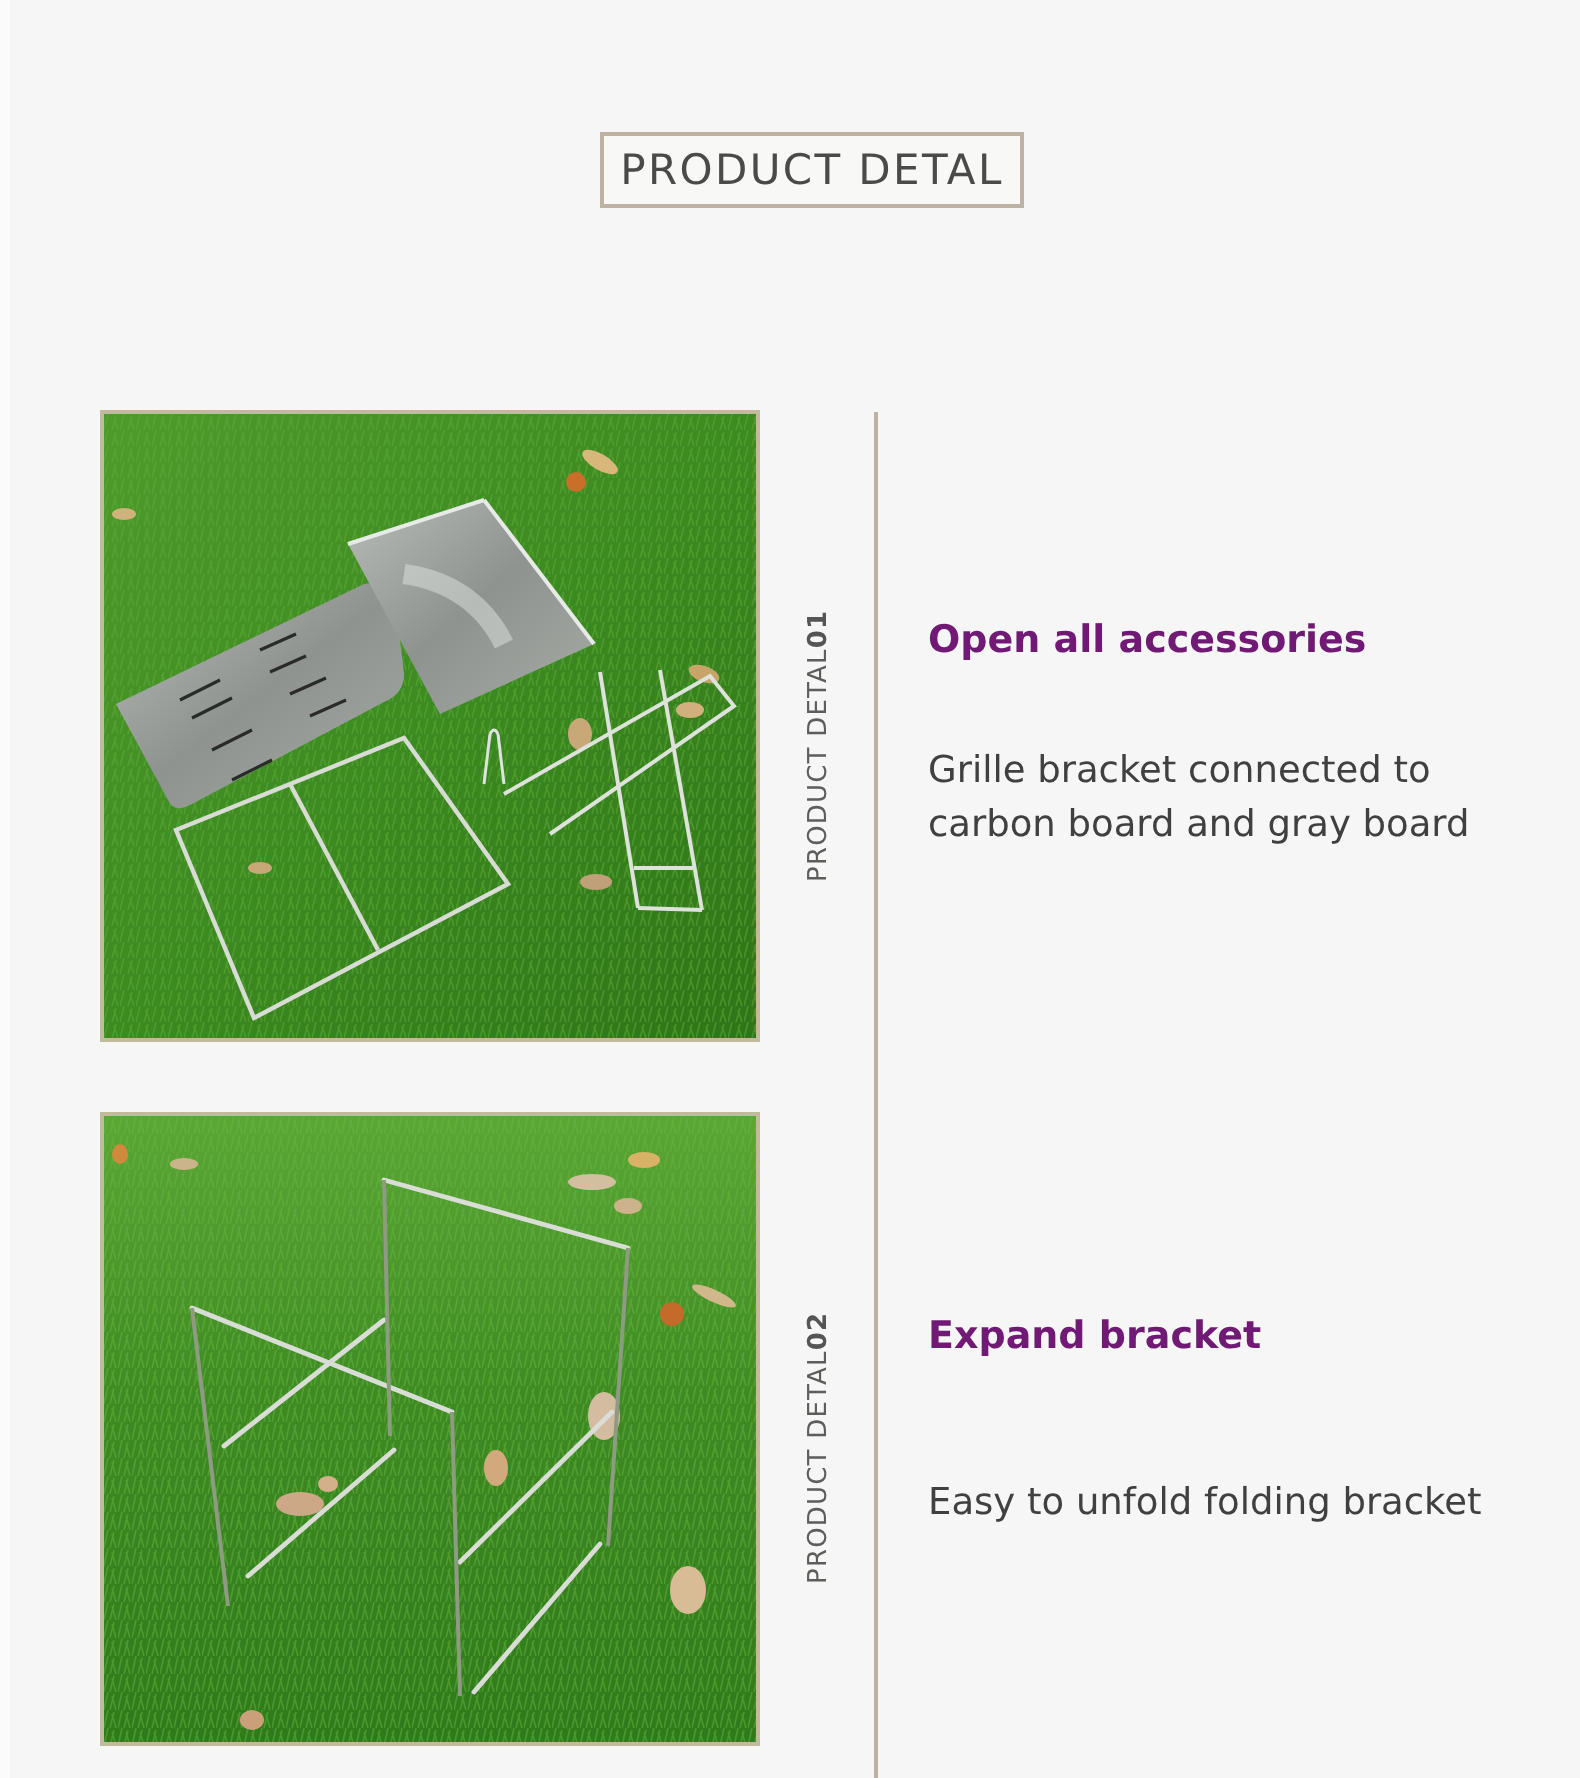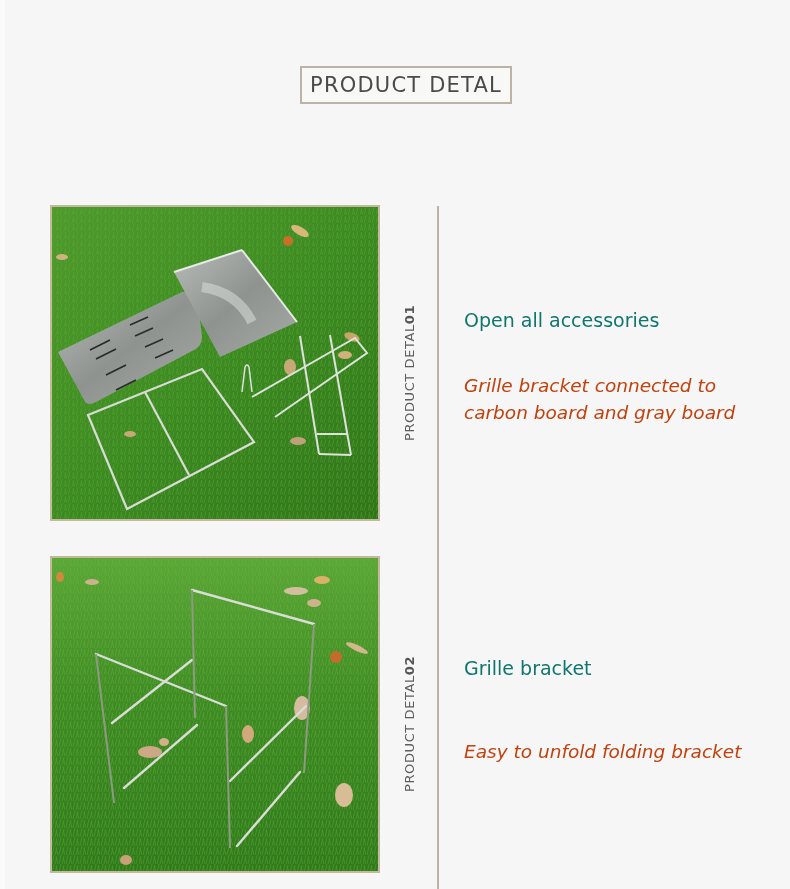--- a/index.html
+++ b/index.html
@@ -72,34 +72,33 @@
       font-family: "DejaVu Sans", sans-serif;
     }
     .vlabel .num { font-weight: bold; color: #555; }
     .vlabel-1 { left: 402px; top: 441px; }
     .vlabel-2 { left: 402px; top: 792px; }
 
     .heading {
       position: absolute;
       left: 464px;
       font-size: 19px;
-      font-weight: normal;
-      color: #0f766e;
+      font-weight: bold;
+      color: #701a75;
       font-family: "DejaVu Sans", sans-serif;
       white-space: nowrap;
     }
     .desc {
       position: absolute;
       left: 464px;
       font-size: 18.5px;
       line-height: 27px;
-      color: #c2410c;
+      color: #404040;
       font-family: "DejaVu Sans", sans-serif;
       width: 310px;
-      font-style: italic;
     }
     .heading-1 { top: 309px; }
     .desc-1 { top: 372px; }
     .heading-2 { top: 657px; }
     .desc-2 { top: 738px; white-space: nowrap; }
   </style>
 </head>
 <body>
 
 <div class="edge-strip"></div>
@@ -225,14 +224,14 @@
       <line x1="174" y1="148" x2="178" y2="290"></line>
       <line x1="262" y1="66" x2="252" y2="215"></line>
     </g>
   </svg>
 </div>
 
 <div class="vlabel vlabel-2">
   <span>PRODUCT DETAL</span><span class="num">02</span>
 </div>
 
-<div class="heading heading-2">Grille bracket</div>
+<div class="heading heading-2">Expand bracket</div>
 <div class="desc desc-2">Easy to unfold folding bracket</div>
 
 </body></html>

